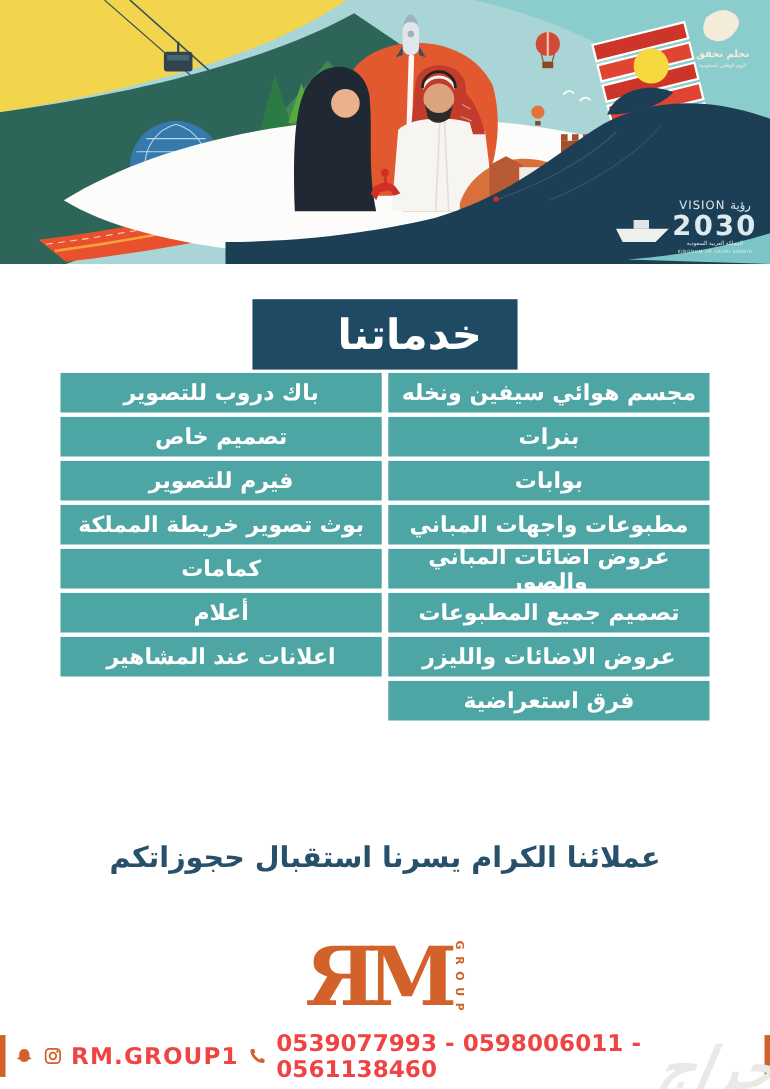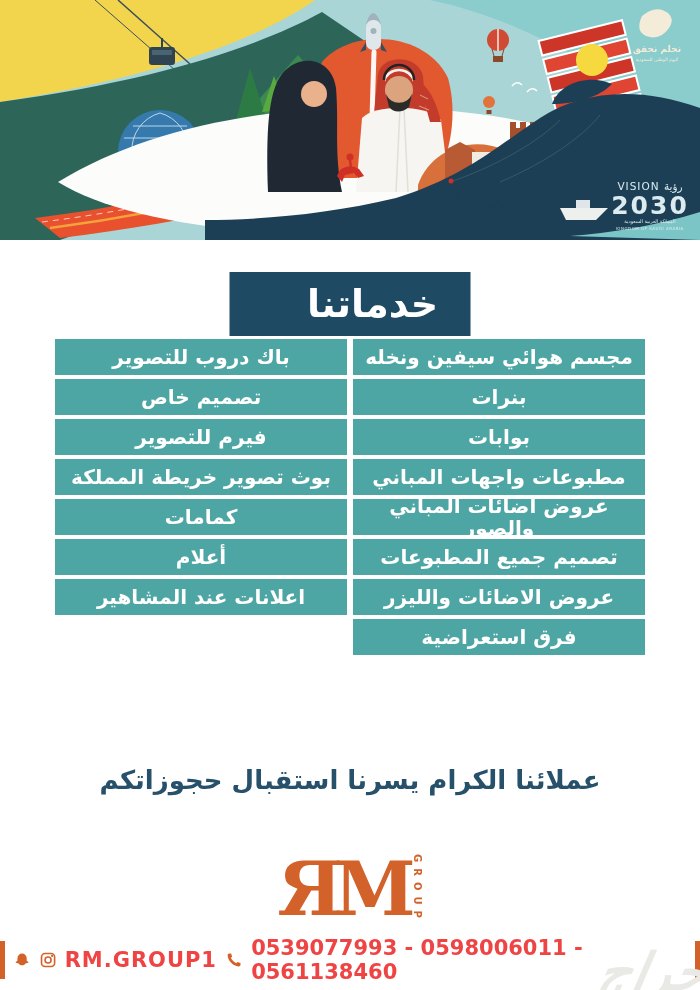--- a/index.html
+++ b/index.html
@@ -16,21 +16,21 @@
      display:grid;grid-template-columns:1fr 1fr;direction:rtl;
      column-gap:6px;row-gap:4px;}
   .cell{background:#4da5a4;color:#ffffff;height:36px;
      display:flex;align-items:center;justify-content:center;
      font-size:20px;font-weight:bold;text-align:center;line-height:1.1;}
 
   .message{position:absolute;top:760px;left:0;width:700px;text-align:center;
      color:#27506b;font-weight:bold;font-size:26px;line-height:41px;}
 
   .rm-logo{position:absolute;top:848px;left:50%;transform:translateX(-50%);
-     display:flex;align-items:flex-start;}
+     display:flex;align-items:center;}
   .rm-letters{font-family:"DejaVu Serif",serif;font-size:74px;font-weight:bold;
      color:#d2622a;letter-spacing:-9px;line-height:82px;}
   .rm-group-vertical{writing-mode:vertical-rl;font-size:10px;letter-spacing:6px;
      color:#d2622a;font-weight:bold;height:74px;margin-left:5px;margin-top:6px;}
 
   .contact{position:absolute;top:936px;left:0;width:700px;
      display:flex;align-items:center;justify-content:center;gap:9px;
      color:#ef4444;font-size:21px;font-weight:bold;}
   .contact .bar{width:6px;height:38px;background:#d2622a;}
   .contact svg{display:block;}

